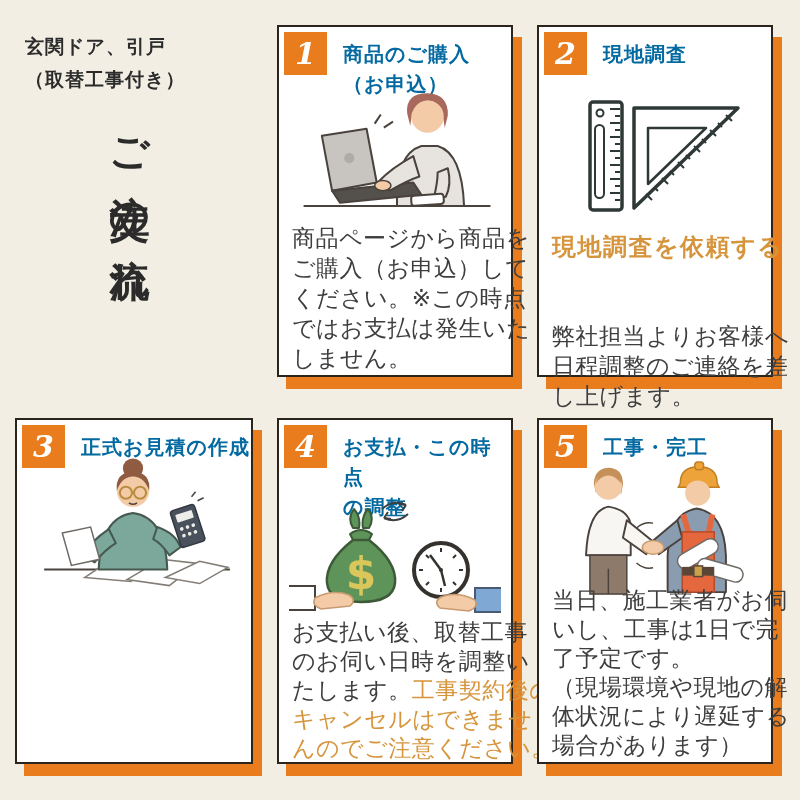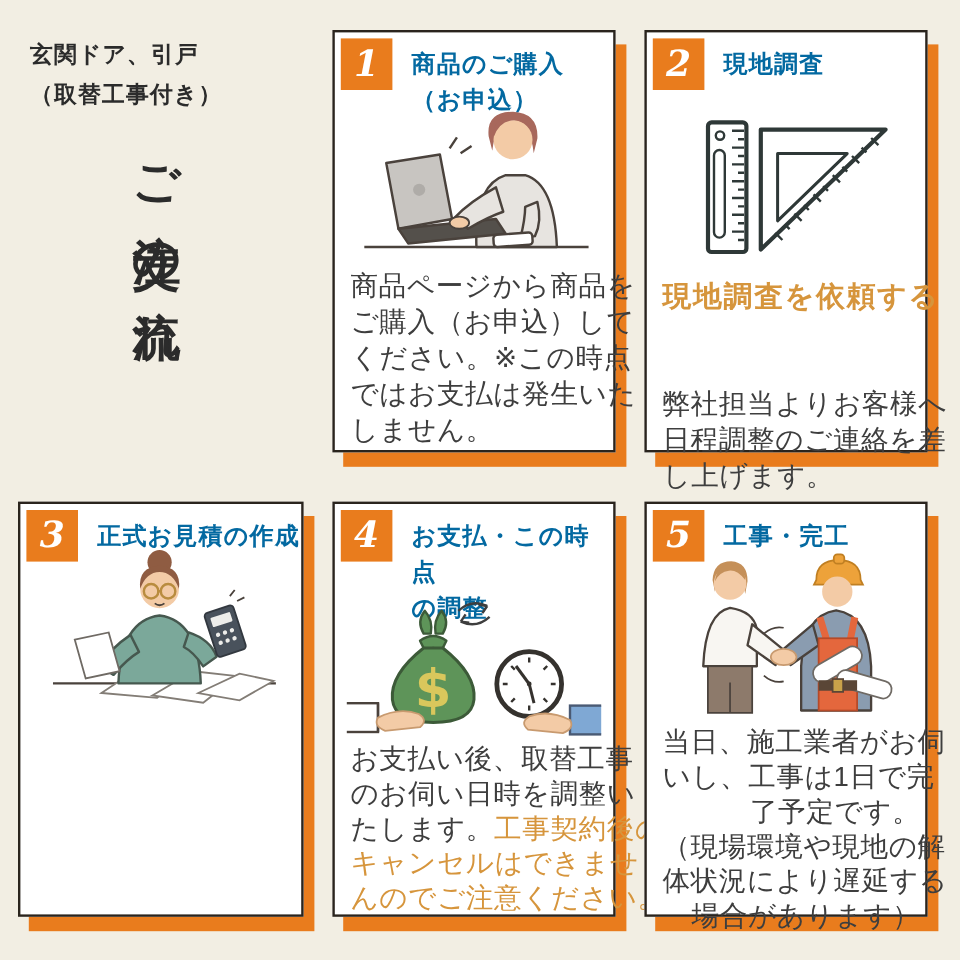--- a/index.html
+++ b/index.html
@@ -51,21 +51,21 @@
   #card5 .illus{top:40px;}
   .body-text{
     position:absolute;left:13px;right:4px;
     font-size:23px;line-height:30px;letter-spacing:0.5px;
     color:#3E3E3E;white-space:pre;margin:0;
   }
   #card1 .body-text{top:196px;}
   #card2 .body-text{top:246px;margin-top:48px;}
   #card3 .body-text{top:170px;line-height:29px;}
   #card4 .body-text{top:198px;line-height:29px;}
-  #card5 .body-text{top:184px;line-height:29px;text-align:right;}
+  #card5 .body-text{top:166px;line-height:29px;}
   .highlight{
     position:absolute;left:13px;top:204px;
     font-size:24px;font-weight:bold;letter-spacing:1.5px;
     color:#D6953C;white-space:pre;text-align:center;
   }
   .warn{color:#D6953C;}
 </style>
 </head>
 <body>
 

